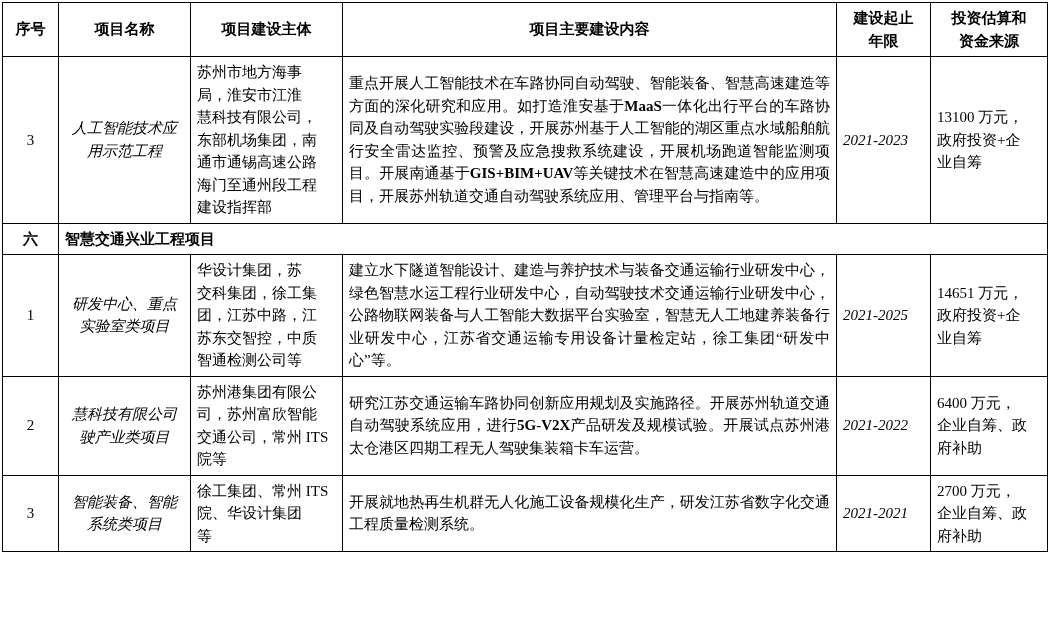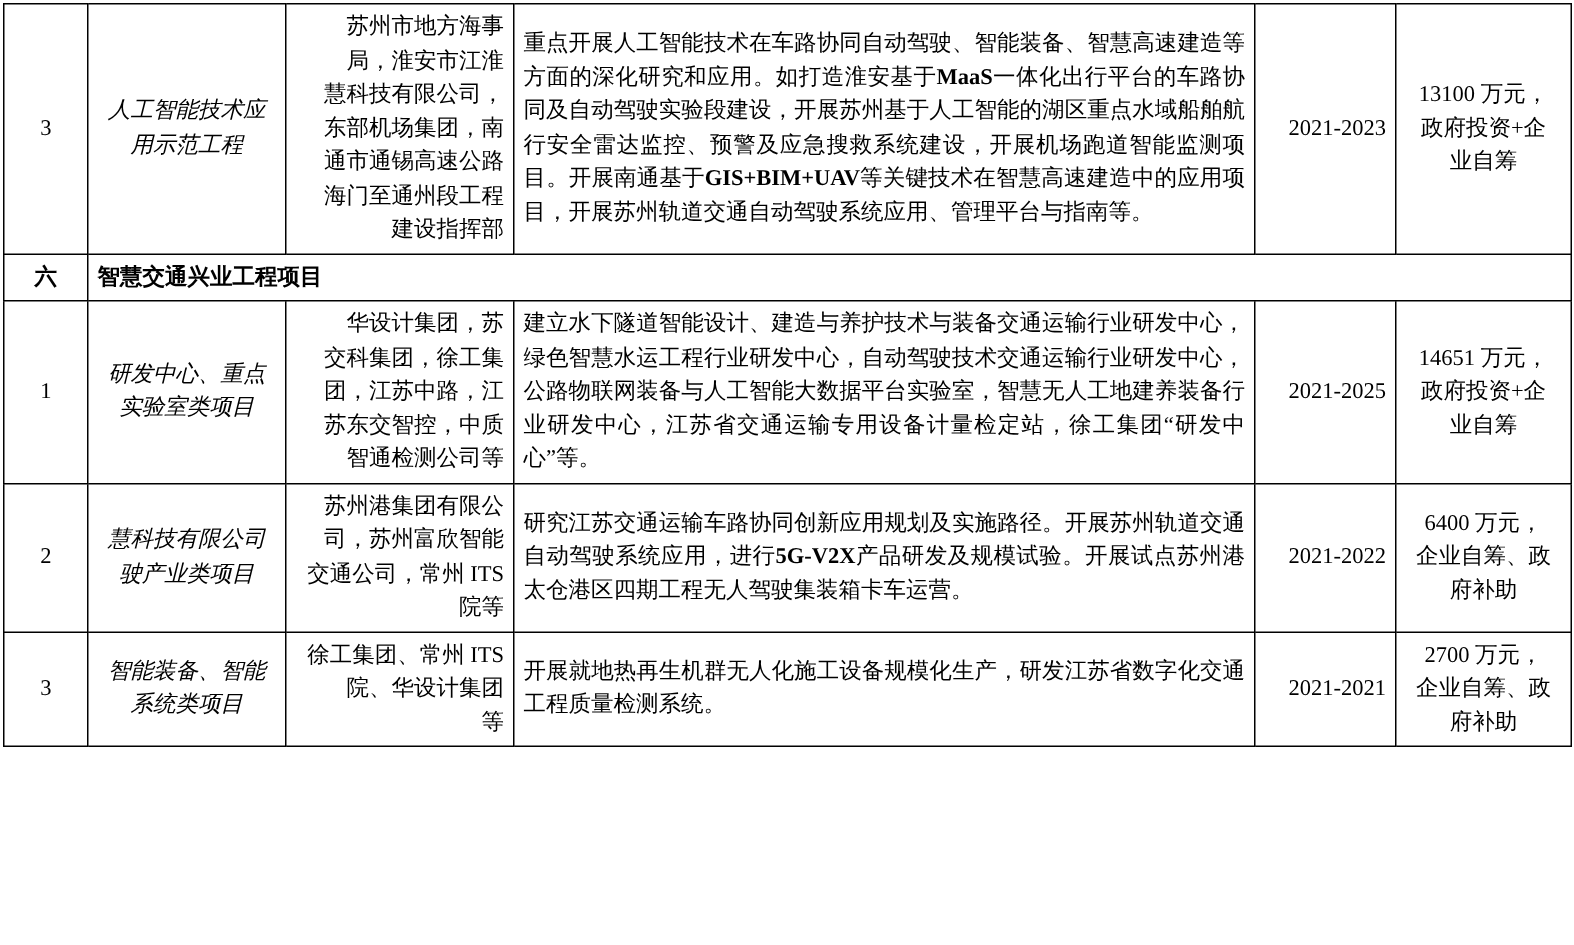--- a/index.html
+++ b/index.html
@@ -42,31 +42,32 @@
   }
   .c-idx {
     text-align: center;
     font-size: 16px;
   }
   .c-name {
     text-align: center;
     font-style: italic;
   }
   .c-subject {
-    text-align: right;
+    text-align: left;
   }
   .c-content {
     text-align: justify;
     text-justify: inter-ideograph;
   }
   .c-years {
-    text-align: right;
+    text-align: left;
+    font-style: italic;
   }
   .c-invest {
-    text-align: center;
+    text-align: left;
   }
   .section-title {
     font-weight: bold;
     font-size: 18px;
     padding-top: 10px;
     padding-bottom: 10px;
   }
   .section-idx {
     text-align: center;
     font-weight: bold;
@@ -82,20 +83,30 @@
   <table class="doc-table">
     <colgroup>
       <col style="width:56px">
       <col style="width:132px">
       <col style="width:152px">
       <col style="width:494px">
       <col style="width:94px">
       <col style="width:117px">
     </colgroup>
     <tbody>
+      <tr>
+        <td class="hdr nowrap-line">序号</td>
+        <td class="hdr nowrap-line">项目名称</td>
+        <td class="hdr nowrap-line">项目建设主体</td>
+        <td class="hdr nowrap-line">项目主要建设内容</td>
+        <td class="hdr nowrap-line">建设起止
+年限</td>
+        <td class="hdr nowrap-line">投资估算和
+资金来源</td>
+      </tr>
 
       <tr>
         <td class="c-idx nowrap-line">3</td>
         <td class="c-name nowrap-line">人工智能技术应
 用示范工程</td>
         <td class="c-subject nowrap-line">苏州市地方海事
 局，淮安市江淮
 慧科技有限公司，
 东部机场集团，南
 通市通锡高速公路

